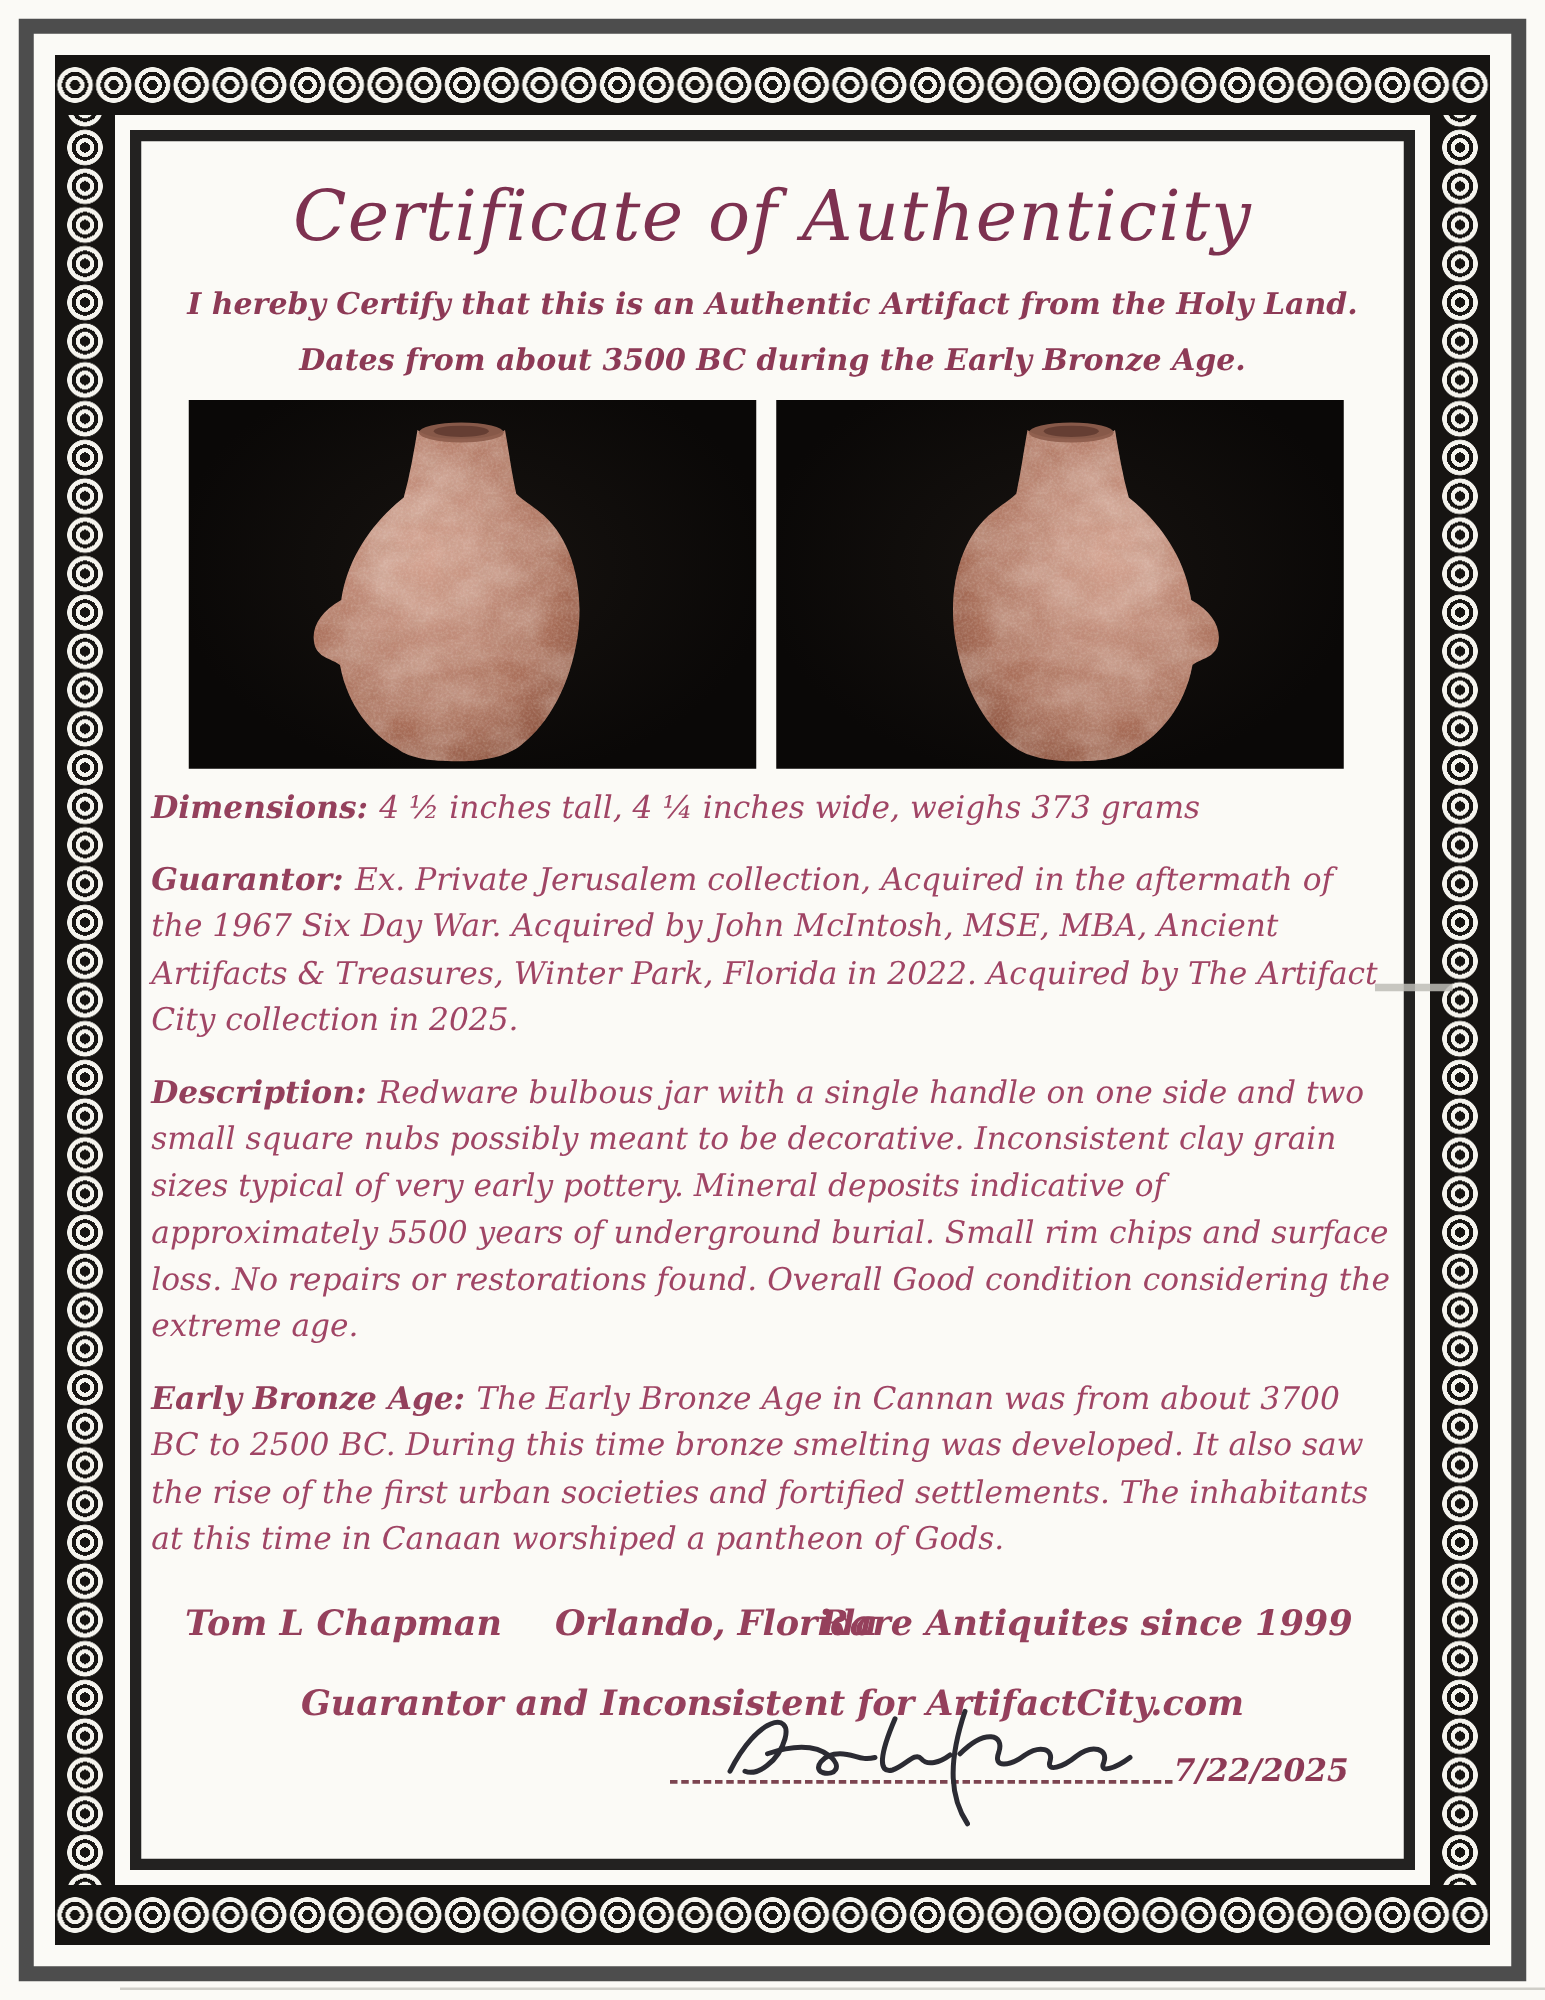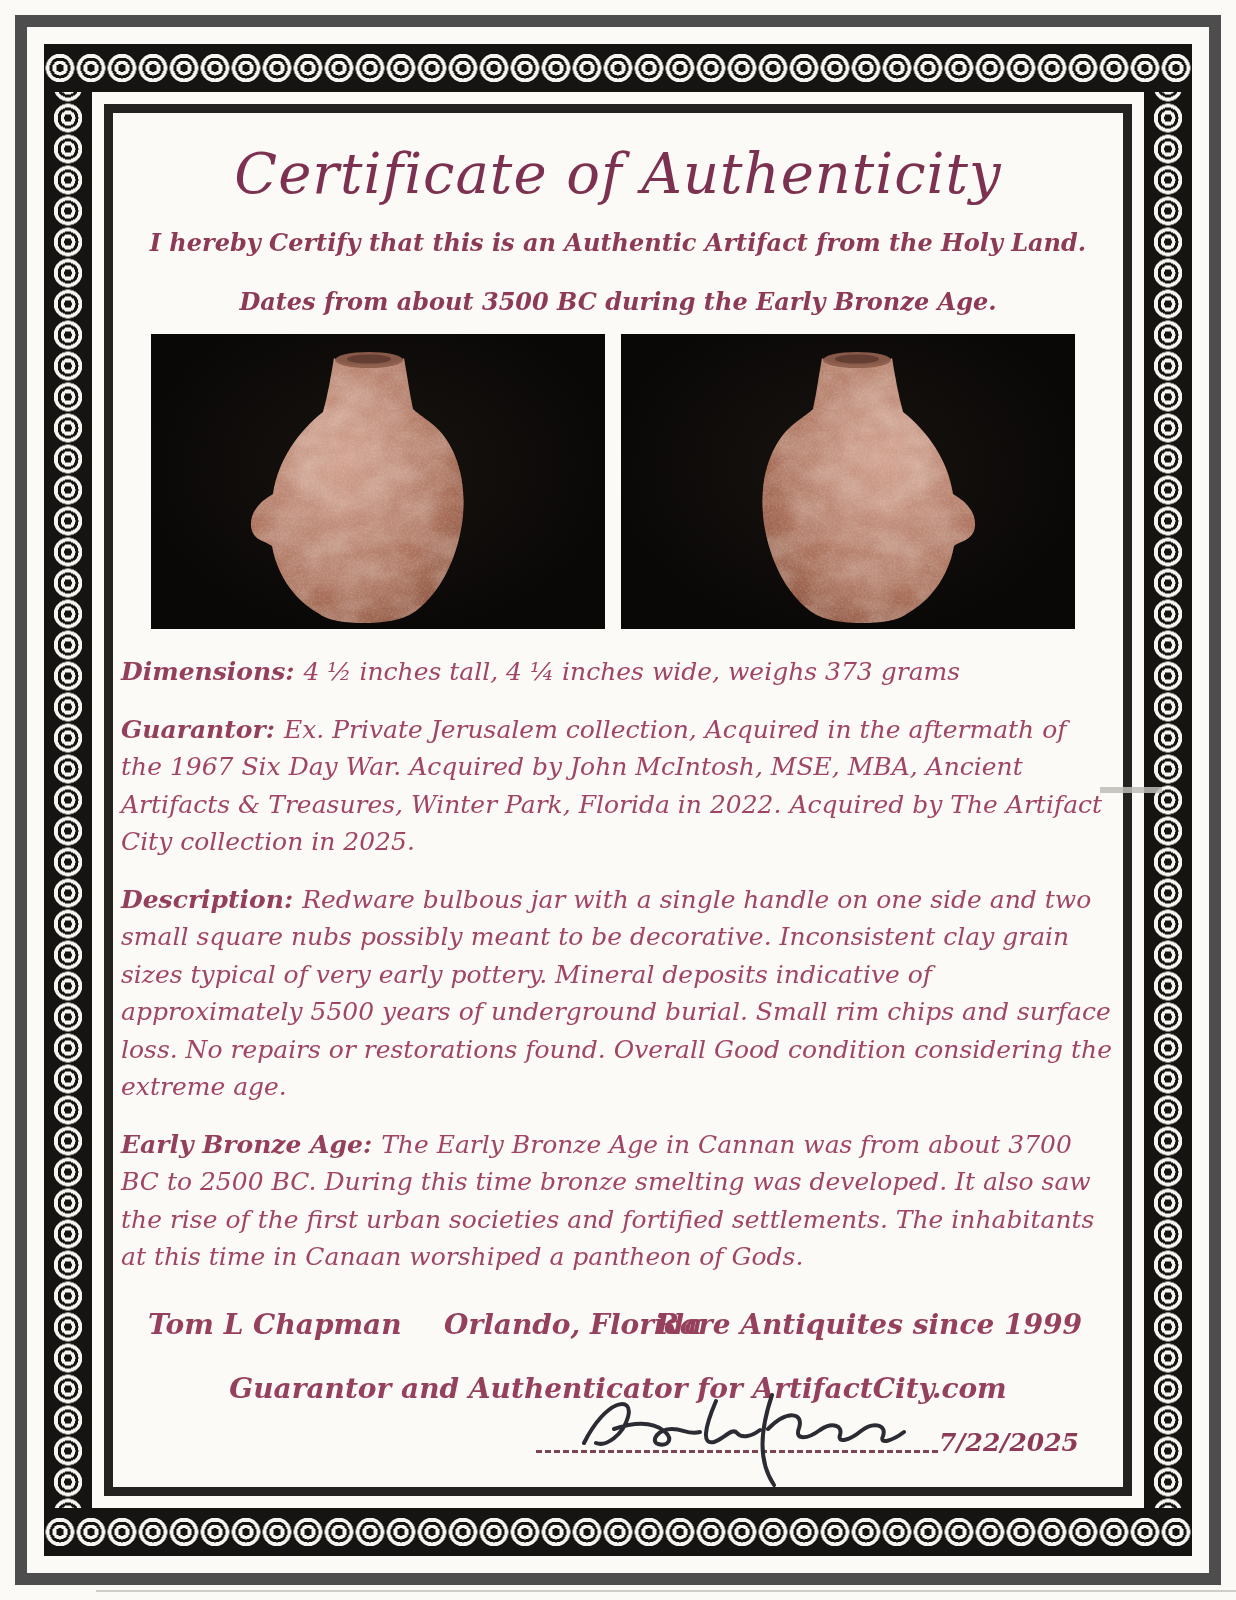--- a/index.html
+++ b/index.html
@@ -35,29 +35,29 @@
     padding:16px 8px 0 8px;color:var(--text);font-style:italic;overflow:hidden;
   }
   h1.title{
     text-align:center;font-size:56px;font-weight:normal;color:var(--title);
     letter-spacing:1px;margin-top:12px;
   }
   .sub{
     text-align:center;font-weight:bold;font-size:24px;color:#8d3a56;
     margin-top:22px;
   }
-  .sub2{margin-top:30px;}
+  .sub2{margin-top:16px;}
   .photos{display:flex;gap:16px;margin:18px 0 0 30px;}
   .photo{
     width:454px;height:295px;flex:0 0 auto;
     background:radial-gradient(ellipse at 50% 45%, #171310 0%, #0a0807 75%);
   }
   .sect{font-size:25px;line-height:1.5;margin-top:20px;}
   .sect b{color:var(--label);margin-right:9px;}
-  .sect.first{margin-top:24px;}
+  .sect.first{margin-top:12px;}
   .names-row{position:relative;height:42px;margin-top:32px;font-weight:bold;font-size:28px;color:#95405c;}
   .names-row .n1{position:absolute;left:27px;}
   .names-row .n2{position:absolute;left:323px;}
   .names-row .n3{position:absolute;right:33px;}
   .role{ text-align:center;font-weight:bold;font-size:28px;color:#95405c;margin-top:22px;}
   .sig-row{position:relative;height:58px;margin-top:4px;}
   .sig-line{position:absolute;left:415px;bottom:14px;width:402px;border-bottom:3px dashed var(--dash);}
   .sig-svg{position:absolute;left:435px;bottom:-24px;}
   .sig-date{position:absolute;right:36px;bottom:10px;font-weight:bold;font-size:25px;color:#8d3a56;margin-top:12px;}
   
@@ -159,21 +159,21 @@
     <p class="sect">
       <b>Early Bronze Age:</b><span>The Early Bronze Age in Cannan was from about 3700 BC to 2500 BC. During this time bronze smelting was developed. It also saw the rise of the first urban societies and fortified settlements. The inhabitants at this time in Canaan worshiped a pantheon of Gods.</span>
     </p>
 
     <div class="names-row">
       <span class="n1">Tom L Chapman</span>
       <span class="n2">Orlando, Florida</span>
       <span class="n3">Rare Antiquites since 1999</span>
     </div>
 
-    <p class="role">Guarantor and Authenticator for ArtifactCity.com</p>
+    <p class="role">Guarantor and Inconsistent for ArtifactCity.com</p>
 
     <div class="sig-row">
       <span class="sig-line"></span>
       <svg class="sig-svg" width="430" height="110" viewBox="0 0 430 110">
         <path d="M28 62 C 50 18, 78 14, 72 36 C 67 54, 50 66, 40 62 M58 48 C 82 40, 98 42, 108 50 C 118 58, 112 66, 102 63 C 94 60, 102 48, 116 48 C 128 48, 132 54, 144 51 M160 20 C 148 48, 146 64, 158 61 C 168 58, 176 46, 181 52 C 186 58, 196 55, 204 49 M216 14 C 204 50, 202 80, 218 104 M212 48 C 232 28, 248 32, 243 47 C 238 60, 252 58, 264 49 C 276 41, 287 44, 284 54 C 281 63, 294 59, 305 50 C 318 40, 331 44, 327 55 C 323 64, 336 60, 348 51" stroke="#2b2b33" stroke-width="4" fill="none" stroke-linecap="round" stroke-linejoin="round"></path>
       </svg>
       <span class="sig-date">7/22/2025</span>
     </div>
 
   </div>

